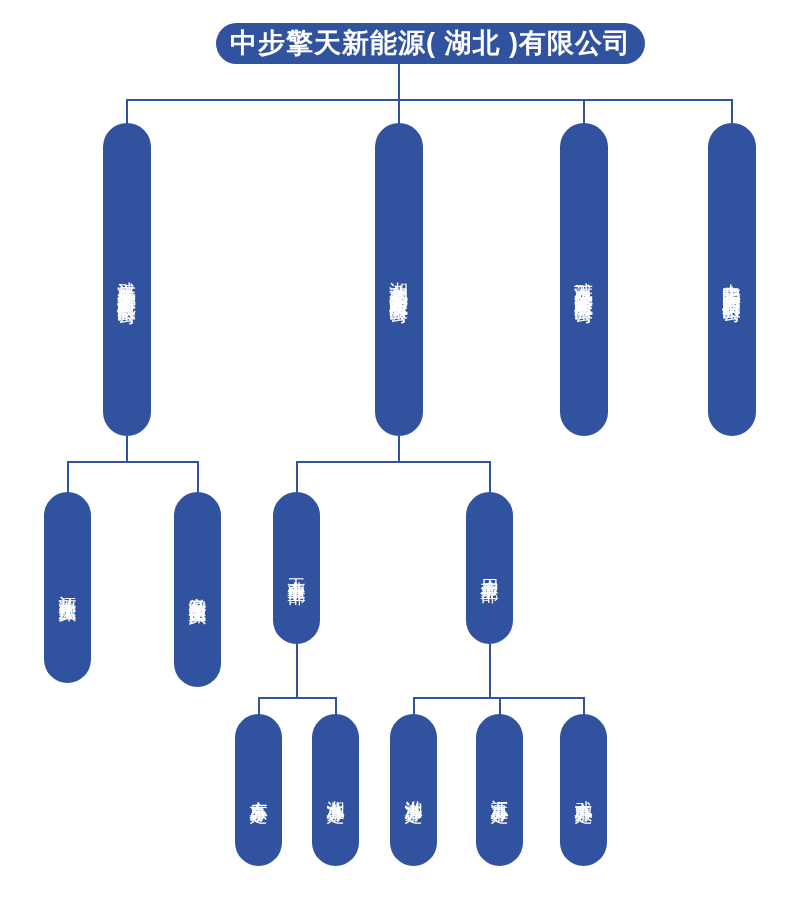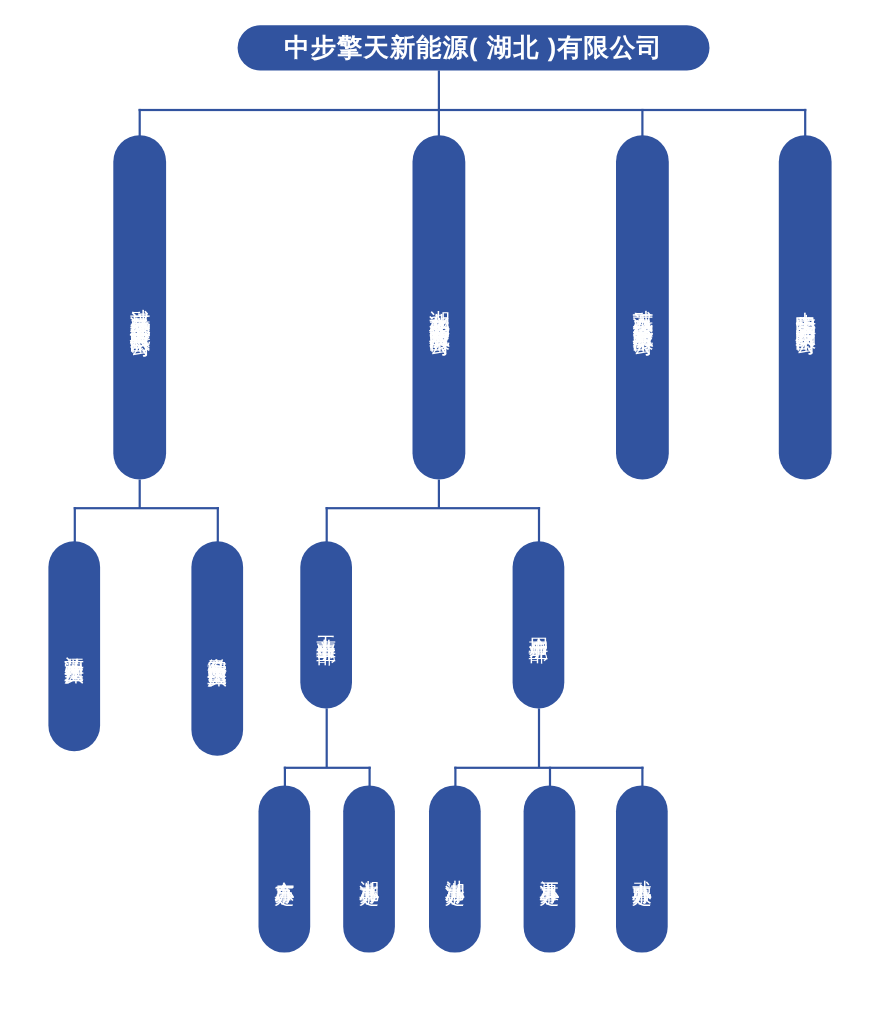--- a/index.html
+++ b/index.html
@@ -23,21 +23,21 @@
     color: #ffffff;
     box-sizing: border-box;
     display: flex;
     align-items: center;
     justify-content: center;
     text-align: center;
     letter-spacing: 0.5px;
   }
   .node-root {
     border-radius: 22px;
-    font-size: 23px;
+    font-size: 27px;
     font-weight: bold;
     line-height: 1.1;
     letter-spacing: 1px;
     white-space: nowrap;
   }
   .node-vert {
     border-radius: 26px;
     writing-mode: vertical-rl;
     text-orientation: upright;
     font-size: 19px;

